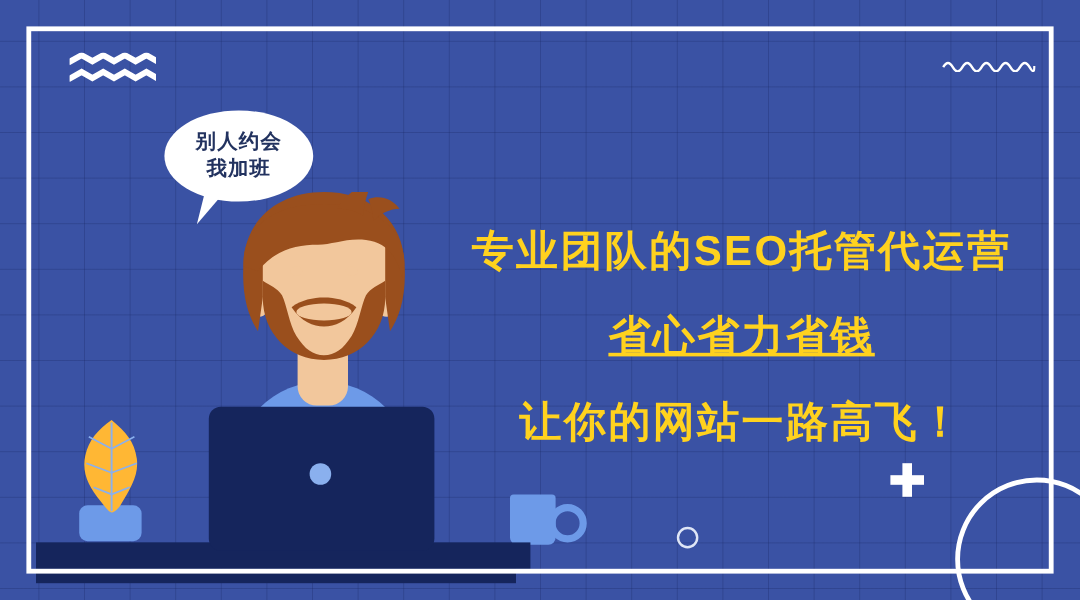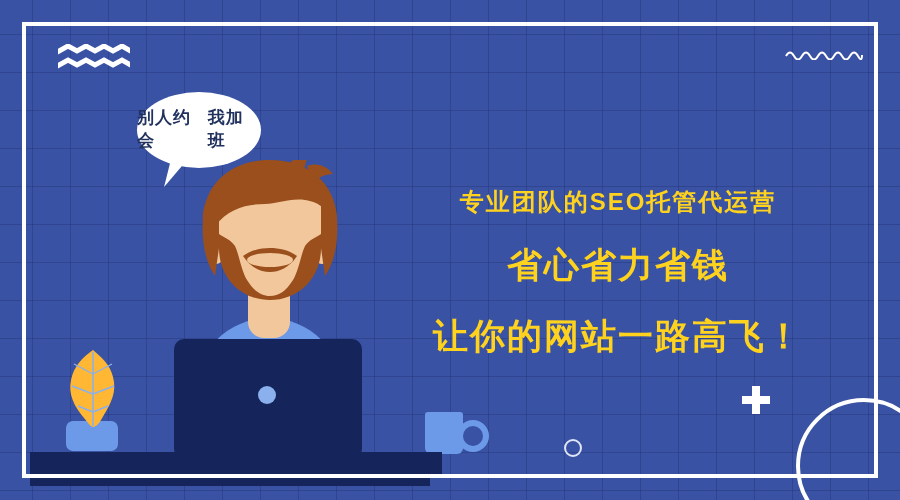--- a/index.html
+++ b/index.html
@@ -120,36 +120,36 @@
     text-align: center;
     z-index: 3;
     color: #ffd21e;
   }
   .slogan {
     font-size: 36px;
     font-weight: bold;
     letter-spacing: 2px;
     white-space: nowrap;
   }
-  #slogan-1 { font-size: 24px; }
-  #slogan-2 { margin-top: 24px; font-size: 35px; }
+  #slogan-1 { font-size: 35px; }
+  #slogan-2 { margin-top: 24px; font-size: 35px; text-decoration: underline; }
   #slogan-3 { margin-top: 24px; font-size: 35px; text-align: center; }
 
   
   #speech-bubble {
     position: absolute;
     left: 137px;
     top: 92px;
     width: 124px;
     height: 76px;
     background: #ffffff;
     border-radius: 50%;
     z-index: 3;
     display: flex;
-    flex-direction: row;
+    flex-direction: column;
     align-items: center;
     justify-content: center;
   }
   #speech-bubble .bl {
     color: #22325f;
     font-size: 17px;
     font-weight: bold;
     line-height: 1.35;
     letter-spacing: 1px;
   }

